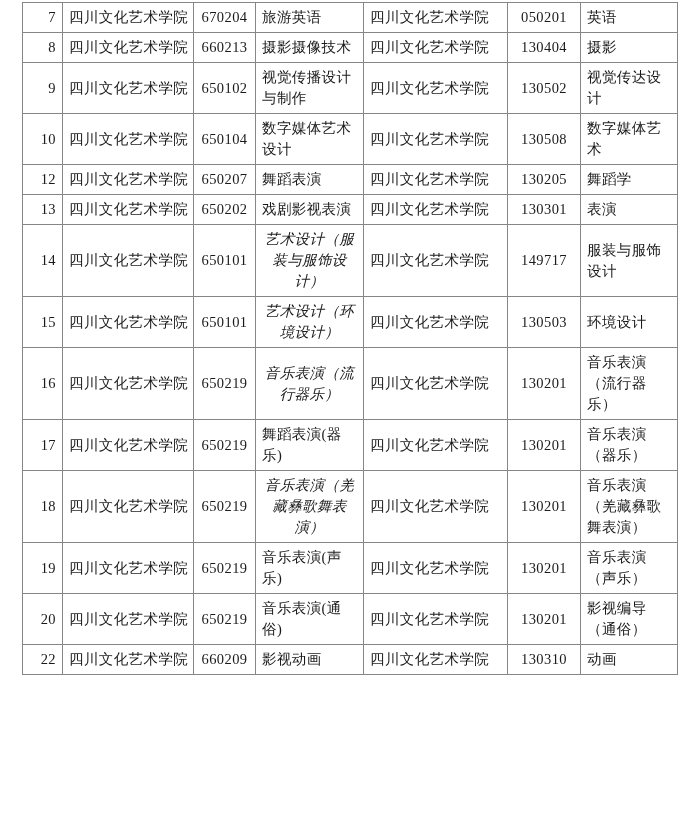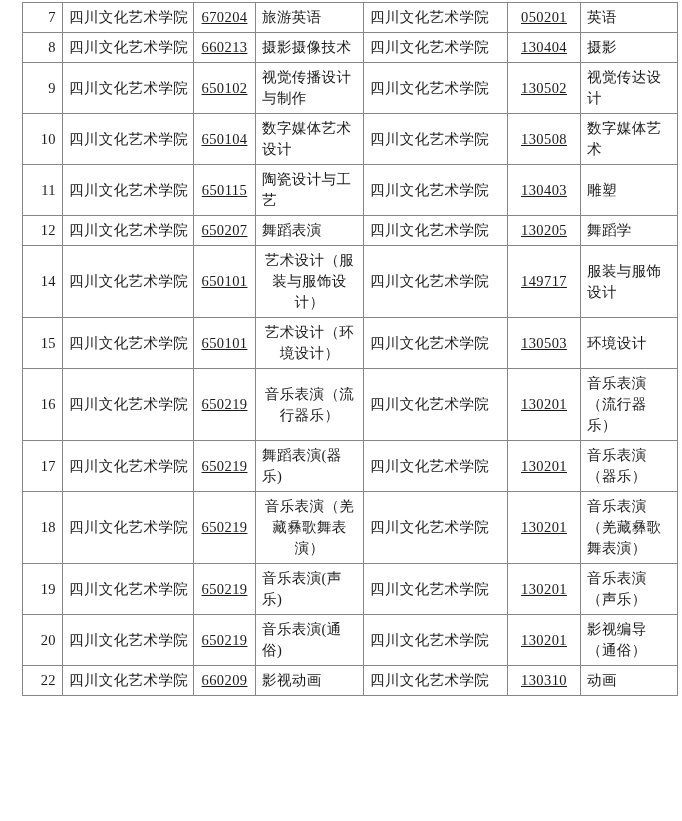--- a/index.html
+++ b/index.html
@@ -49,34 +49,34 @@
   td.cell-index {
     text-align: right;
     padding-right: 9px;
     letter-spacing: 0;
     font-size: 15px;
   }
   td.cell-code {
     text-align: center;
     letter-spacing: 0;
     font-size: 14.5px;
-    text-decoration: underline;
   }
   td.cell-school {
     text-align: left;
     white-space: nowrap;
     letter-spacing: 1.2px;
   }
   td.cell-major {
     text-align: left;
     padding-left: 8px;
   }
   td.cell-major.center {
     text-align: center;
     padding-left: 6px;
+    font-style: italic;
   }
   td.cell-major2 {
     text-align: left;
     padding-left: 9px;
   }
 </style>
 </head>
 <body>
 
 <div id="page">
@@ -121,36 +121,36 @@
         <tr>
           <td class="cell-index">10</td>
           <td class="cell-school">四川文化艺术学院</td>
           <td class="cell-code">650104</td>
           <td class="cell-major">数字媒体艺术设计</td>
           <td class="cell-school">四川文化艺术学院</td>
           <td class="cell-code">130508</td>
           <td class="cell-major2">数字媒体艺术</td>
         </tr>
         <tr>
-          <td class="cell-index">11</td>
-          <td class="cell-school">四川文化艺术学院</td>
-          <td class="cell-code">650115</td>
-          <td class="cell-major">陶瓷设计与工艺</td>
-          <td class="cell-school">四川文化艺术学院</td>
-          <td class="cell-code">130403</td>
-          <td class="cell-major2">雕塑</td>
-        </tr>
-        <tr>
           <td class="cell-index">12</td>
           <td class="cell-school">四川文化艺术学院</td>
           <td class="cell-code">650207</td>
           <td class="cell-major">舞蹈表演</td>
           <td class="cell-school">四川文化艺术学院</td>
           <td class="cell-code">130205</td>
           <td class="cell-major2">舞蹈学</td>
+        </tr>
+        <tr>
+          <td class="cell-index">13</td>
+          <td class="cell-school">四川文化艺术学院</td>
+          <td class="cell-code">650202</td>
+          <td class="cell-major">戏剧影视表演</td>
+          <td class="cell-school">四川文化艺术学院</td>
+          <td class="cell-code">130301</td>
+          <td class="cell-major2">表演</td>
         </tr>
         <tr>
           <td class="cell-index">14</td>
           <td class="cell-school">四川文化艺术学院</td>
           <td class="cell-code">650101</td>
           <td class="cell-major center">艺术设计（服装与服饰设计）</td>
           <td class="cell-school">四川文化艺术学院</td>
           <td class="cell-code">149717</td>
           <td class="cell-major2">服装与服饰设计</td>
         </tr>

